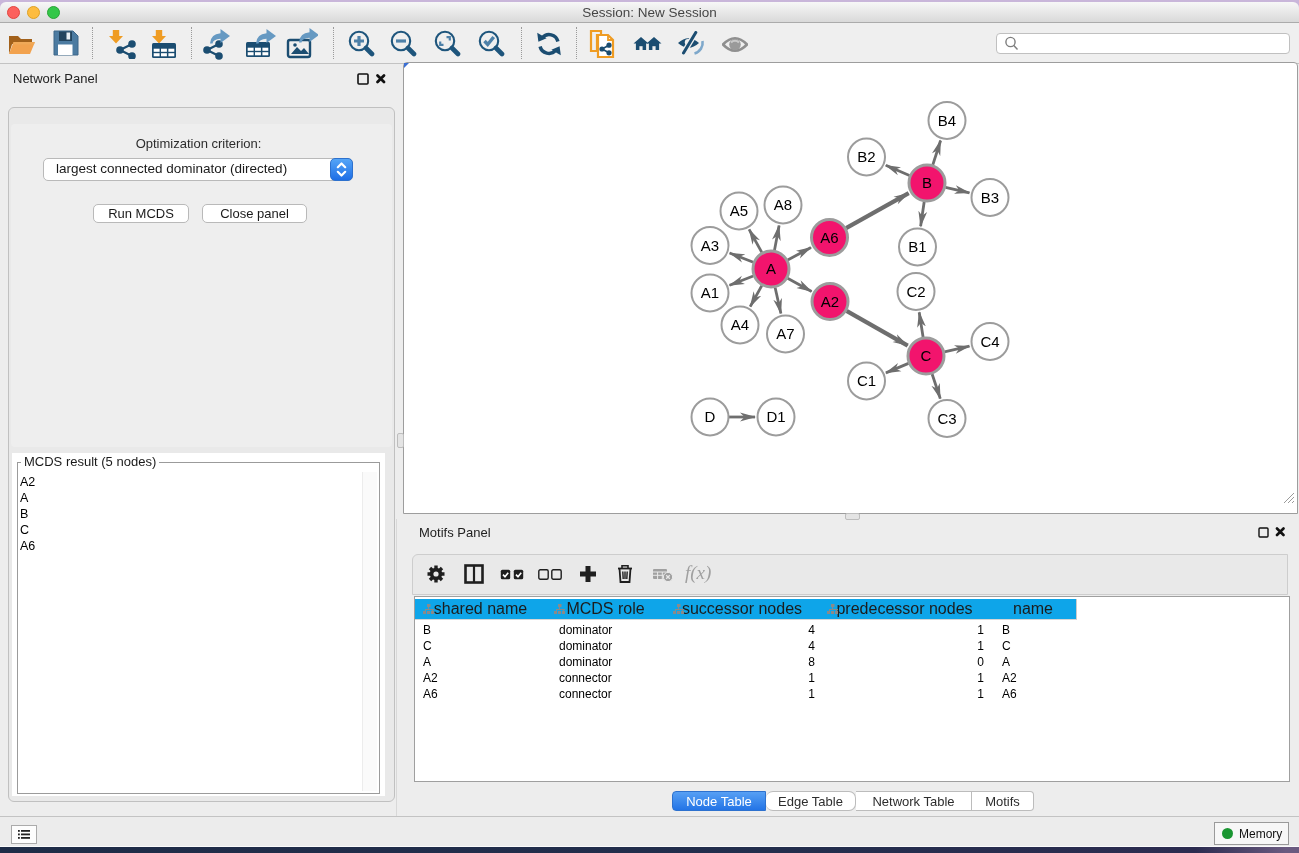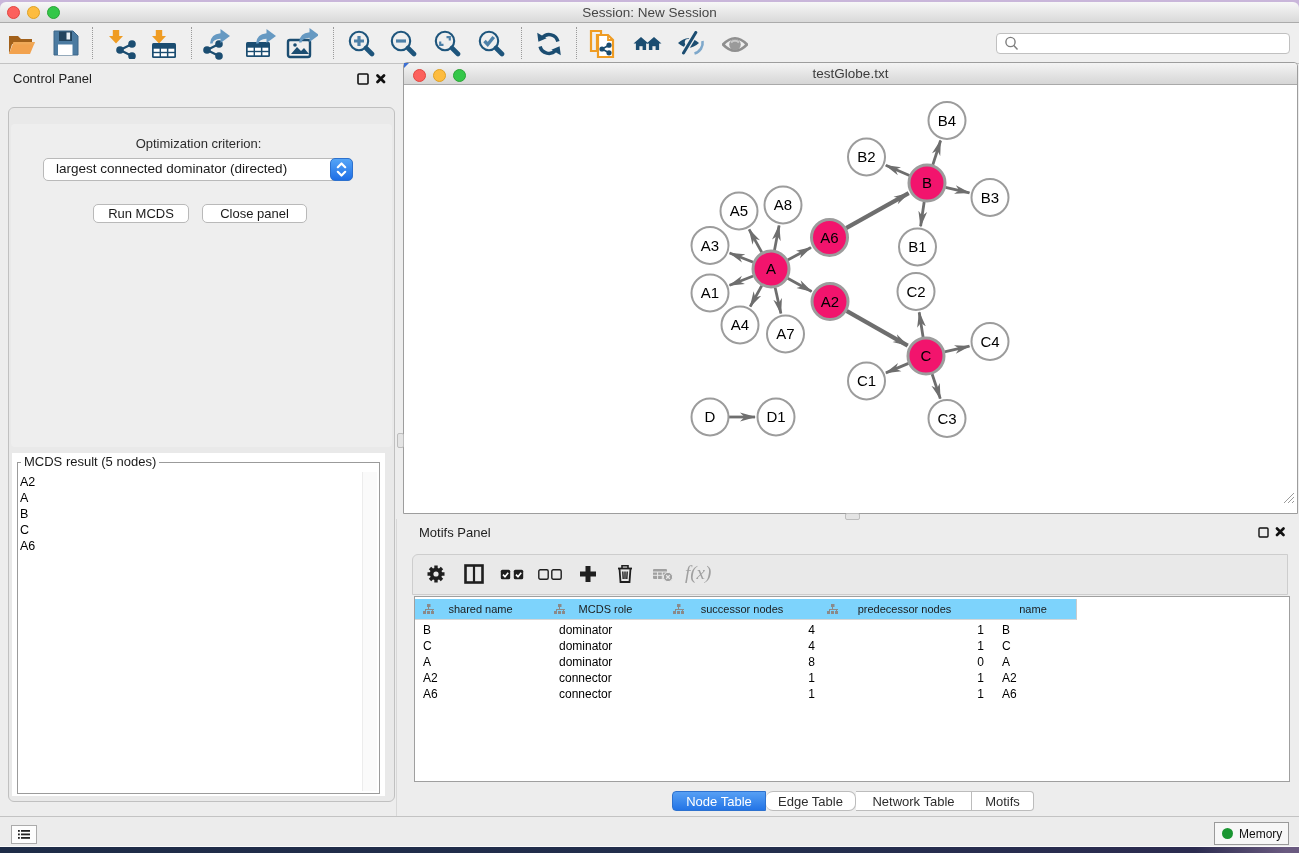--- a/index.html
+++ b/index.html
@@ -43,21 +43,21 @@
 #graph{position:absolute;left:0;top:22px;}
 
 #tp-title{left:419px;top:525px;font-size:13px;color:#222;}
 #tp-btns{left:1258px;top:526px;}
 #tp-toolbar{left:412px;top:554px;width:876px;height:41px;box-sizing:border-box;background:#e9e9e9;border:1px solid #cdcdcd;border-radius:6px 0 0 0;}
 #tp-table{left:414px;top:596px;width:876px;height:186px;box-sizing:border-box;background:#fff;border:1px solid #9f9f9f;}
 #tp-tabs{left:672px;top:791px;height:20px;display:flex;font-size:13px;color:#2d2d2d;}
 #tp-tabs div{background:#fff;border:1px solid #bcbcbc;border-left:none;display:flex;align-items:center;justify-content:center;}
 #tp-tabs div.sel{background:linear-gradient(#57a0f4,#2374e6);color:#fff;border:1px solid #2d71ce;border-radius:4px 0 0 4px;}
 #tp-tabs div:last-child{border-radius:0 4px 4px 0;}
-.thead{position:absolute;top:2px;height:20px;background:#7dd3fc;border-right:1px solid #cbcbcb;border-bottom:1px solid #d6d6d6;display:flex;align-items:center;justify-content:center;font-size:11px;color:#1c1c1c;}
+.thead{position:absolute;top:2px;height:20px;background:#0ea5e9;border-right:1px solid #cbcbcb;border-bottom:1px solid #d6d6d6;display:flex;align-items:center;justify-content:center;font-size:16px;color:#1c1c1c;}
 .hic{position:absolute;left:8px;top:5px;width:12px;height:10px;background:
  linear-gradient(#8a8a8a,#8a8a8a) 4px 0/3.5px 3px no-repeat,
  linear-gradient(#8a8a8a,#8a8a8a) 5.2px 2.5px/1.2px 2.5px no-repeat,
  linear-gradient(#8a8a8a,#8a8a8a) 1.5px 4.5px/9px 1.2px no-repeat,
  linear-gradient(#8a8a8a,#8a8a8a) 1.5px 4.5px/1.2px 2px no-repeat,
  linear-gradient(#8a8a8a,#8a8a8a) 9.3px 4.5px/1.2px 2px no-repeat,
  linear-gradient(#8a8a8a,#8a8a8a) 0 6.5px/3.2px 3.5px no-repeat,
  linear-gradient(#8a8a8a,#8a8a8a) 4.2px 6.5px/3.2px 3.5px no-repeat,
  linear-gradient(#8a8a8a,#8a8a8a) 8.4px 6.5px/3.2px 3.5px no-repeat;}
 .trows{position:absolute;left:0;top:25px;width:100%;font-size:12px;color:#000;}
@@ -220,21 +220,21 @@
         <path d="M9 8.5 a5.5 5.5 0 0 1 8 0" stroke="#c9c9c9" stroke-width="2.2" fill="none"></path>
       </svg>
     <div id="searchbox">
         <svg width="16" height="15" viewBox="0 0 16 15" style="position:absolute;left:7px;top:2px;">
           <circle cx="6.5" cy="6" r="4.6" fill="none" stroke="#7d7d7d" stroke-width="1.4"></circle>
           <path d="M9.8 9.5 L13.5 13.5" stroke="#7d7d7d" stroke-width="1.4"></path>
         </svg>
       </div>
   </div>
   <div class="abs" style="left:396px;top:519px;width:1px;height:297px;background:#d8d8d8;"></div>
-  <div class="abs" id="cp-title">Control Panel</div>
+  <div class="abs" id="cp-title">Network Panel</div>
   <div class="abs" id="cp-btns">
     <svg width="32" height="13" viewBox="0 0 32 13">
       <rect x="1" y="1" width="10" height="10" fill="none" stroke="#111" stroke-width="1.6" rx="1"></rect>
       <path d="M20.5 1.5 L27 8 M27 1.5 L20.5 8" stroke="#111" stroke-width="2.8" stroke-linecap="round" transform="translate(0,1)"></path>
     </svg>
   </div>
   <div class="abs" id="cp-outer"></div>
   <div class="abs" id="cp-inner"></div>
   <div class="abs" id="opt-label">Optimization criterion:</div>
   <div class="abs" id="dropdown">
@@ -247,26 +247,20 @@
   </div>
   <div class="btn" style="left:93px;top:192px;width:94px;">Run MCDS</div>
   <div class="btn" style="left:202px;top:192px;width:103px;">Close panel</div>
   <div class="abs" id="fs-white"></div>
   <div class="abs" id="fieldset">
     <div id="fs-legend">MCDS result (5 nodes)</div>
     <div id="fs-list">A2<br>A<br>B<br>C<br>A6</div>
     <div id="fs-scroll"></div>
   </div>
   <div class="abs" id="netwin">
-    <div id="net-titlebar">
-      <div class="light" style="left:9px;top:6px;background:#fc615d;border:1px solid #e2463f;"></div>
-      <div class="light" style="left:29px;top:6px;background:#fdbc40;border:1px solid #e0a123;"></div>
-      <div class="light" style="left:49px;top:6px;background:#34c749;border:1px solid #2aa436;"></div>
-      <div class="t">testGlobe.txt</div>
-    </div>
     <svg id="graph" width="893" height="429" viewBox="0 0 893 429">
       <defs>
         <marker id="arr" viewBox="0 0 16 10" refX="15" refY="5" markerWidth="16" markerHeight="10" orient="auto" markerUnits="userSpaceOnUse">
           <path d="M0,0.6 L16,5 L0,9.4 L4.5,5 Z" fill="#6e6e6e"></path>
         </marker>
       </defs>
       <g stroke="#6e6e6e" stroke-width="2.8" fill="none">
         <line x1="349.3" y1="191.0" x2="325.5" y2="200.3" marker-end="url(#arr)"></line>
         <line x1="349.3" y1="177.2" x2="325.6" y2="168.0" marker-end="url(#arr)"></line>
         <line x1="357.8" y1="200.6" x2="346.2" y2="221.6" marker-end="url(#arr)"></line>

